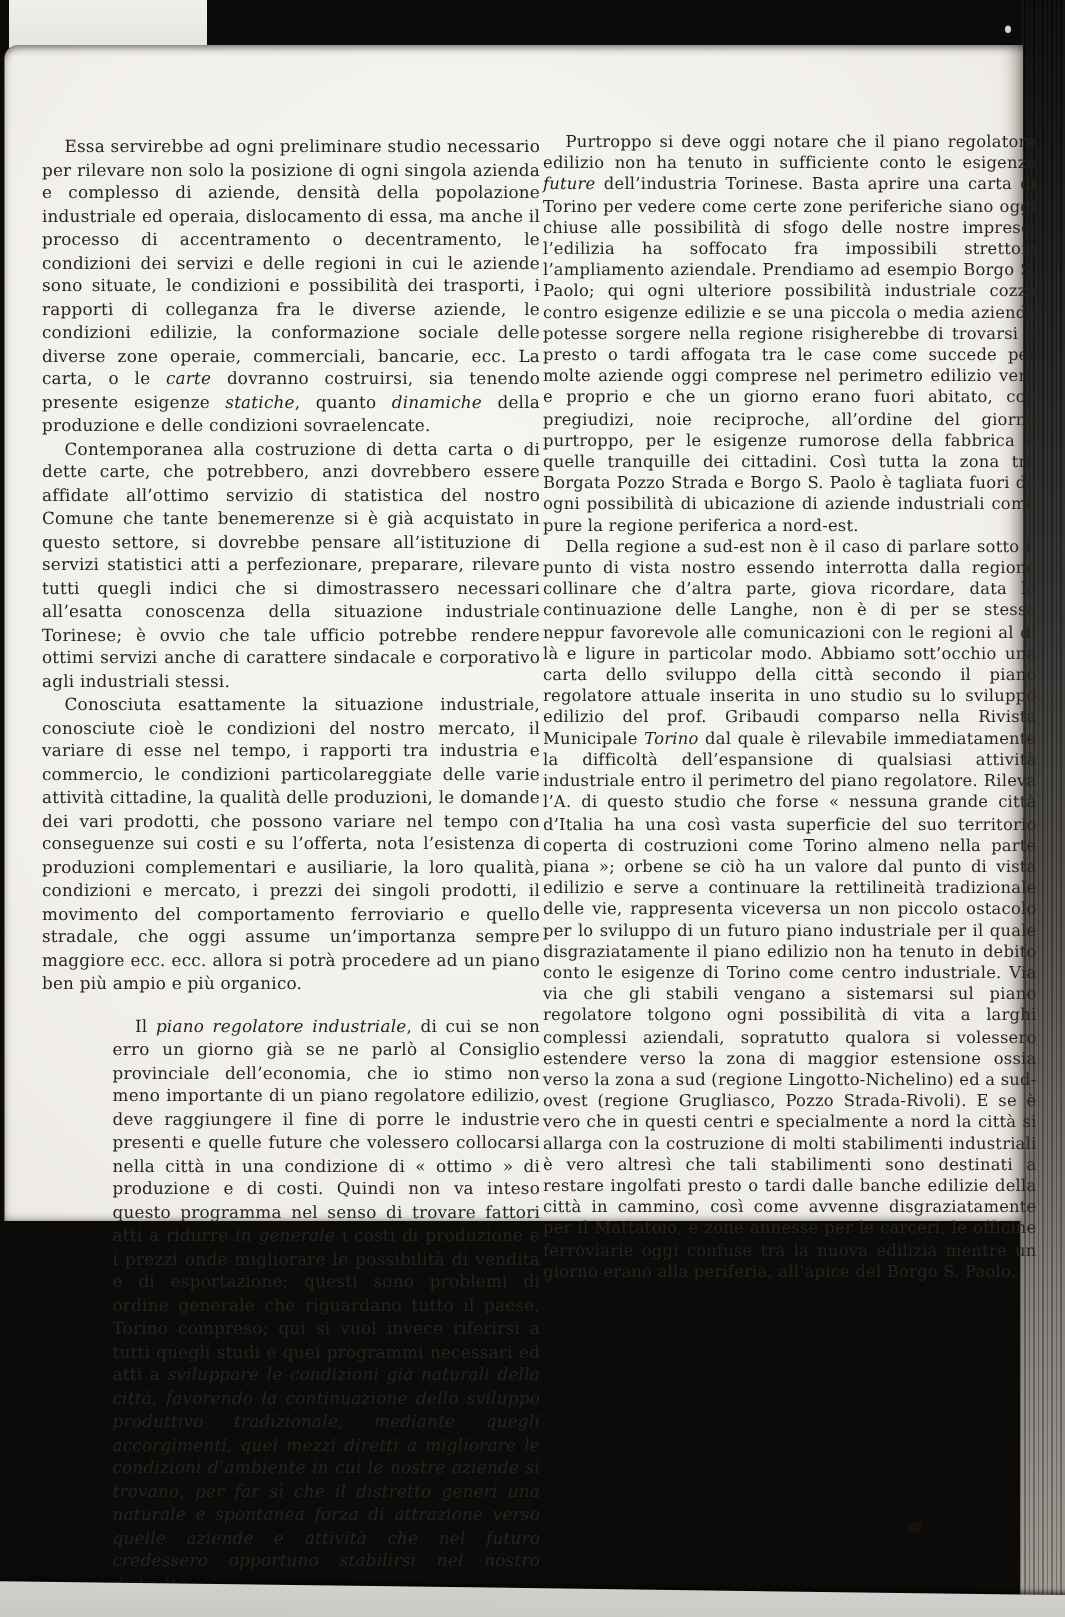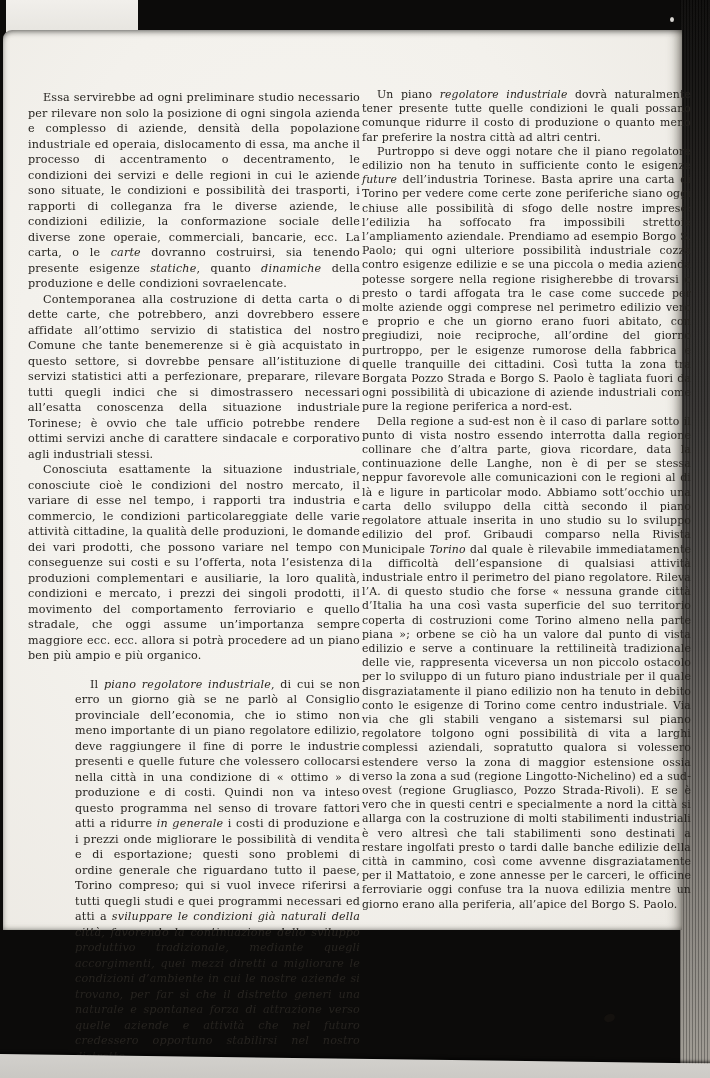--- a/index.html
+++ b/index.html
@@ -15,21 +15,21 @@
       repeating-linear-gradient(90deg, rgba(0,0,0,0.28) 0 1px, rgba(255,255,255,0.03) 1px 3px),
       linear-gradient(#0b0a09 0%, #1c1a18 15%, #343230 38%, #565350 60%, #85817b 82%, #a09c94 100%);
   }
   
   #top-sliver{
     position:absolute;left:6px;top:0;width:132px;height:32px;
     background:linear-gradient(#f1efeb, #e7e5e0);
   }
   
   #page{
-    position:absolute;left:3px;top:30px;width:679px;height:900px;
+    position:absolute;left:3px;top:30px;width:679px;height:784px;
     background:radial-gradient(ellipse at 45% 40%, #f7f5f1 0%, #f3f1ec 55%, #ece9e3 100%);
     border-top-left-radius:9px;
     box-shadow:
       inset 0 4px 6px -3px rgba(0,0,0,0.55),
       inset -9px 0 12px -6px rgba(55,50,42,0.65),
       inset 3px 0 7px -4px rgba(0,0,0,0.30),
       inset 0 -3px 5px -3px rgba(0,0,0,0.35);
   }
   
   #next-page-strip{
@@ -67,21 +67,20 @@
   <div id="band-speck"></div>
 
   <div id="page">
     <div id="col-left" class="column">
         <p class="para"><span>Essa servirebbe ad ogni preliminare studio necessario per rilevare non solo la posizione di ogni singola azienda e complesso di aziende, densità della popolazione industriale ed operaia, dislocamento di essa, ma anche il processo di accentramento o decentramento, le condizioni dei servizi e delle regioni in cui le aziende sono situate, le condizioni e possibilità dei trasporti, i rapporti di colleganza fra le diverse aziende, le condizioni edilizie, la conformazione sociale delle diverse zone operaie, commerciali, bancarie, ecc. La carta, o le </span><i>carte</i><span> dovranno costruirsi, sia tenendo presente esigenze </span><i>statiche</i><span>, quanto </span><i>dinamiche</i><span> della produzione e delle condizioni sovraelencate.</span></p>
         <p class="para"><span>Contemporanea alla costruzione di detta carta o di dette carte, che potrebbero, anzi dovrebbero essere affidate all’ottimo servizio di statistica del nostro Comune che tante benemerenze si è già acquistato in questo settore, si dovrebbe pensare all’istituzione di servizi statistici atti a perfezionare, preparare, rilevare tutti quegli indici che si dimostrassero necessari all’esatta conoscenza della situazione industriale Torinese; è ovvio che tale ufficio potrebbe rendere ottimi servizi anche di carattere sindacale e corporativo agli industriali stessi.</span></p>
         <p class="para"><span>Conosciuta esattamente la situazione industriale, conosciute cioè le condizioni del nostro mercato, il variare di esse nel tempo, i rapporti tra industria e commercio, le condizioni particolareggiate delle varie attività cittadine, la qualità delle produzioni, le domande dei vari prodotti, che possono variare nel tempo con conseguenze sui costi e su l’offerta, nota l’esistenza di produzioni complementari e ausiliarie, la loro qualità, condizioni e mercato, i prezzi dei singoli prodotti, il movimento del comportamento ferroviario e quello stradale, che oggi assume un’importanza sempre maggiore ecc. ecc. allora si potrà procedere ad un piano ben più ampio e più organico.</span></p>
         <p class="para gap"><span>Il </span><i>piano regolatore industriale</i><span>, di cui se non erro un giorno già se ne parlò al Consiglio provinciale dell’economia, che io stimo non meno importante di un piano regolatore edilizio, deve raggiungere il fine di porre le industrie presenti e quelle future che volessero collocarsi nella città in una condizione di « ottimo » di produzione e di costi. Quindi non va inteso questo programma nel senso di trovare fattori atti a ridurre </span><i>in generale</i><span> i costi di produzione e i prezzi onde migliorare le possibilità di vendita e di esportazione; questi sono problemi di ordine generale che riguardano tutto il paese, Torino compreso; qui si vuol invece riferirsi a tutti quegli studi e quei programmi necessari ed atti a </span><i>sviluppare le condizioni già naturali della città, favorendo la continuazione dello sviluppo produttivo tradizionale, mediante quegli accorgimenti, quei mezzi diretti a migliorare le condizioni d’ambiente in cui le nostre aziende si trovano, per far sì che il distretto generi una naturale e spontanea forza di attrazione verso quelle aziende e attività che nel futuro credessero opportuno stabilirsi nel nostro distretto.</i></p>
       </div>
     <div id="col-right" class="column">
-        <p class="para"><span>Un piano </span><i>regolatore industriale</i><span> dovrà naturalmente tener presente tutte quelle condizioni le quali possano comunque ridurre il costo di produzione o quanto meno far preferire la nostra città ad altri centri.</span></p>
         <p class="para"><span>Purtroppo si deve oggi notare che il piano regolatore edilizio non ha tenuto in sufficiente conto le esigenze </span><i>future</i><span> dell’industria Torinese. Basta aprire una carta di Torino per vedere come certe zone periferiche siano oggi chiuse alle possibilità di sfogo delle nostre imprese; l’edilizia ha soffocato fra impossibili strettoie l’ampliamento aziendale. Prendiamo ad esempio Borgo S. Paolo; qui ogni ulteriore possibilità industriale cozza contro esigenze edilizie e se una piccola o media azienda potesse sorgere nella regione risigherebbe di trovarsi o presto o tardi affogata tra le case come succede per molte aziende oggi comprese nel perimetro edilizio vero e proprio e che un giorno erano fuori abitato, con pregiudizi, noie reciproche, all’ordine del giorno purtroppo, per le esigenze rumorose della fabbrica e quelle tranquille dei cittadini. Così tutta la zona tra Borgata Pozzo Strada e Borgo S. Paolo è tagliata fuori da ogni possibilità di ubicazione di aziende industriali come pure la regione periferica a nord-est.</span></p>
         <p class="para"><span>Della regione a sud-est non è il caso di parlare sotto il punto di vista nostro essendo interrotta dalla regione collinare che d’altra parte, giova ricordare, data la continuazione delle Langhe, non è di per se stessa neppur favorevole alle comunicazioni con le regioni al di là e ligure in particolar modo. Abbiamo sott’occhio una carta dello sviluppo della città secondo il piano regolatore attuale inserita in uno studio su lo sviluppo edilizio del prof. Gribaudi comparso nella Rivista Municipale </span><i>Torino</i><span> dal quale è rilevabile immediatamente la difficoltà dell’espansione di qualsiasi attività industriale entro il perimetro del piano regolatore. Rileva l’A. di questo studio che forse « nessuna grande città d’Italia ha una così vasta superficie del suo territorio coperta di costruzioni come Torino almeno nella parte piana »; orbene se ciò ha un valore dal punto di vista edilizio e serve a continuare la rettilineità tradizionale delle vie, rappresenta viceversa un non piccolo ostacolo per lo sviluppo di un futuro piano industriale per il quale disgraziatamente il piano edilizio non ha tenuto in debito conto le esigenze di Torino come centro industriale. Via via che gli stabili vengano a sistemarsi sul piano regolatore tolgono ogni possibilità di vita a larghi complessi aziendali, sopratutto qualora si volessero estendere verso la zona di maggior estensione ossia verso la zona a sud (regione Lingotto-Nichelino) ed a sud-ovest (regione Grugliasco, Pozzo Strada-Rivoli). E se è vero che in questi centri e specialmente a nord la città si allarga con la costruzione di molti stabilimenti industriali è vero altresì che tali stabilimenti sono destinati a restare ingolfati presto o tardi dalle banche edilizie della città in cammino, così come avvenne disgraziatamente per il Mattatoio, e zone annesse per le carceri, le officine ferroviarie oggi confuse tra la nuova edilizia mentre un giorno erano alla periferia, all’apice del Borgo S. Paolo.</span></p>
       </div>
   </div>
 
   <div id="next-page-strip"></div>
   <div id="ink-spot"></div>
 </div>
 
 </body></html>

